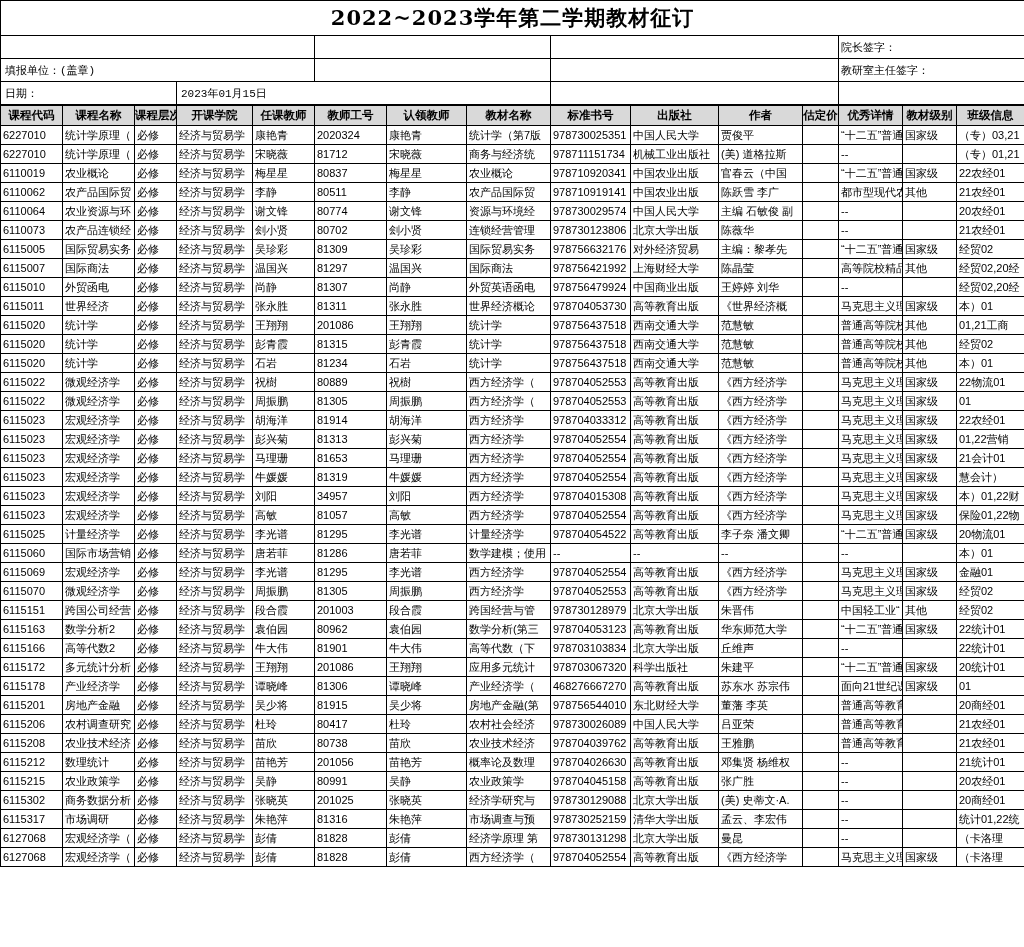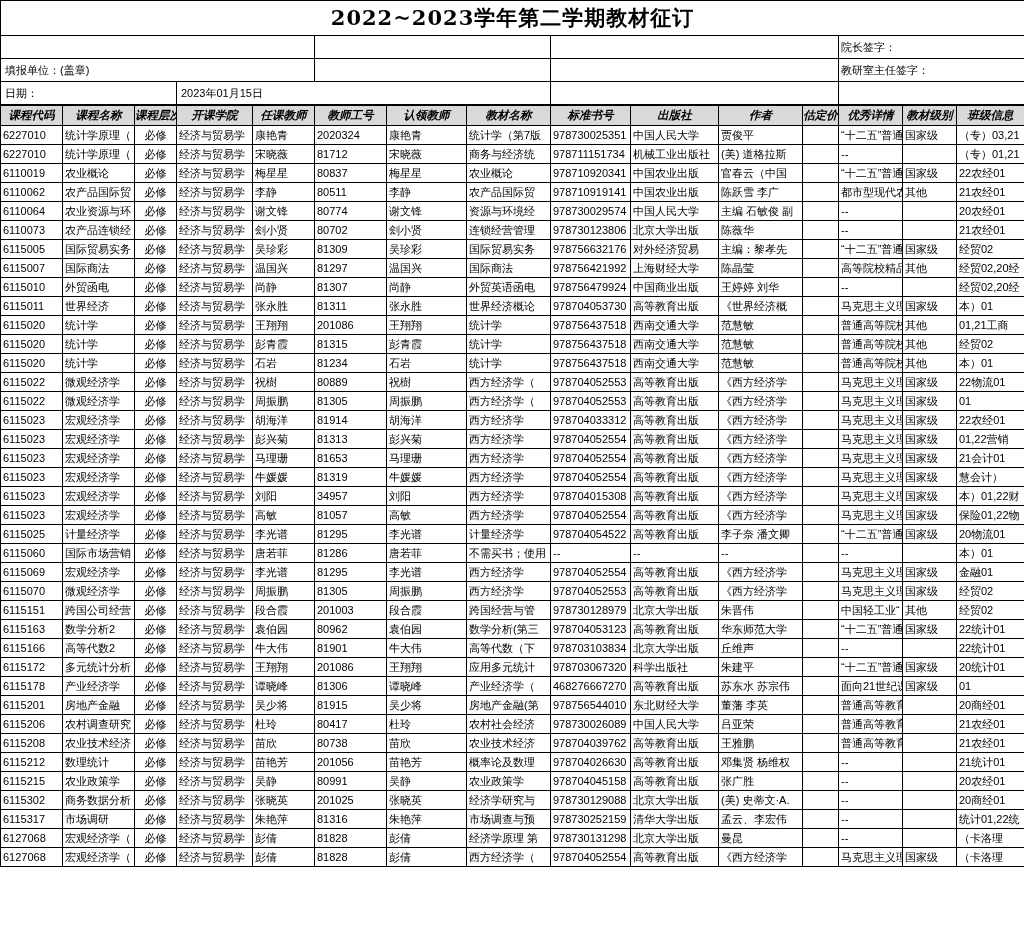--- a/index.html
+++ b/index.html
@@ -19,44 +19,43 @@
     border:1px solid #000;
     height:34px;
     text-align:center;
     vertical-align:middle;
     font-size:21px;
     font-weight:bold;
     font-family:"DejaVu Serif","Liberation Serif",serif;
     letter-spacing:1px;
   }
   .meta-row td{height:22px;font-size:11px;vertical-align:middle;}
-  .meta-left{padding-left:4px;}
+  .meta-left{padding-left:4px;font-family:Liberation Mono, monospace;}
   .meta-right{}
   .blank{border:1px solid #000;}
 
   
   thead td{
     background:#d9d9d9;
     font-weight:bold;
     text-align:center;
     vertical-align:middle;
     height:19px;
     font-size:11.5px;
-    font-style:italic;
   }
 
   
   tbody td{
     height:18px;
     vertical-align:middle;
     padding:0 2px;
     font-size:11px;
   }
   .c-num{text-align:left;padding-right:3px;padding-left:48px;}
-  .c-center{text-align:center;}
+  .c-center{text-align:left;}
   .c-left{text-align:left;}
 </style>
 </head>
 <body>
 
 <div class="sheet">
 
   <table>
     <colgroup>
       <col style="width:62px">
@@ -513,21 +512,21 @@
           <td class="c-left">20物流01</td>
         </tr>
         <tr>
           <td class="c-left">6115060</td>
           <td class="c-left">国际市场营销</td>
           <td class="c-center">必修</td>
           <td class="c-left">经济与贸易学</td>
           <td class="c-left">唐若菲</td>
           <td class="c-left">81286</td>
           <td class="c-left">唐若菲</td>
-          <td class="c-left">不需买书；使用</td>
+          <td class="c-left">数学建模；使用</td>
           <td class="c-left">--</td>
           <td class="c-left">--</td>
           <td class="c-left">--</td>
           <td class="c-num">--</td>
           <td class="c-left">--</td>
           <td class="c-left"></td>
           <td class="c-left">本）01</td>
         </tr>
         <tr>
           <td class="c-left">6115069</td>

